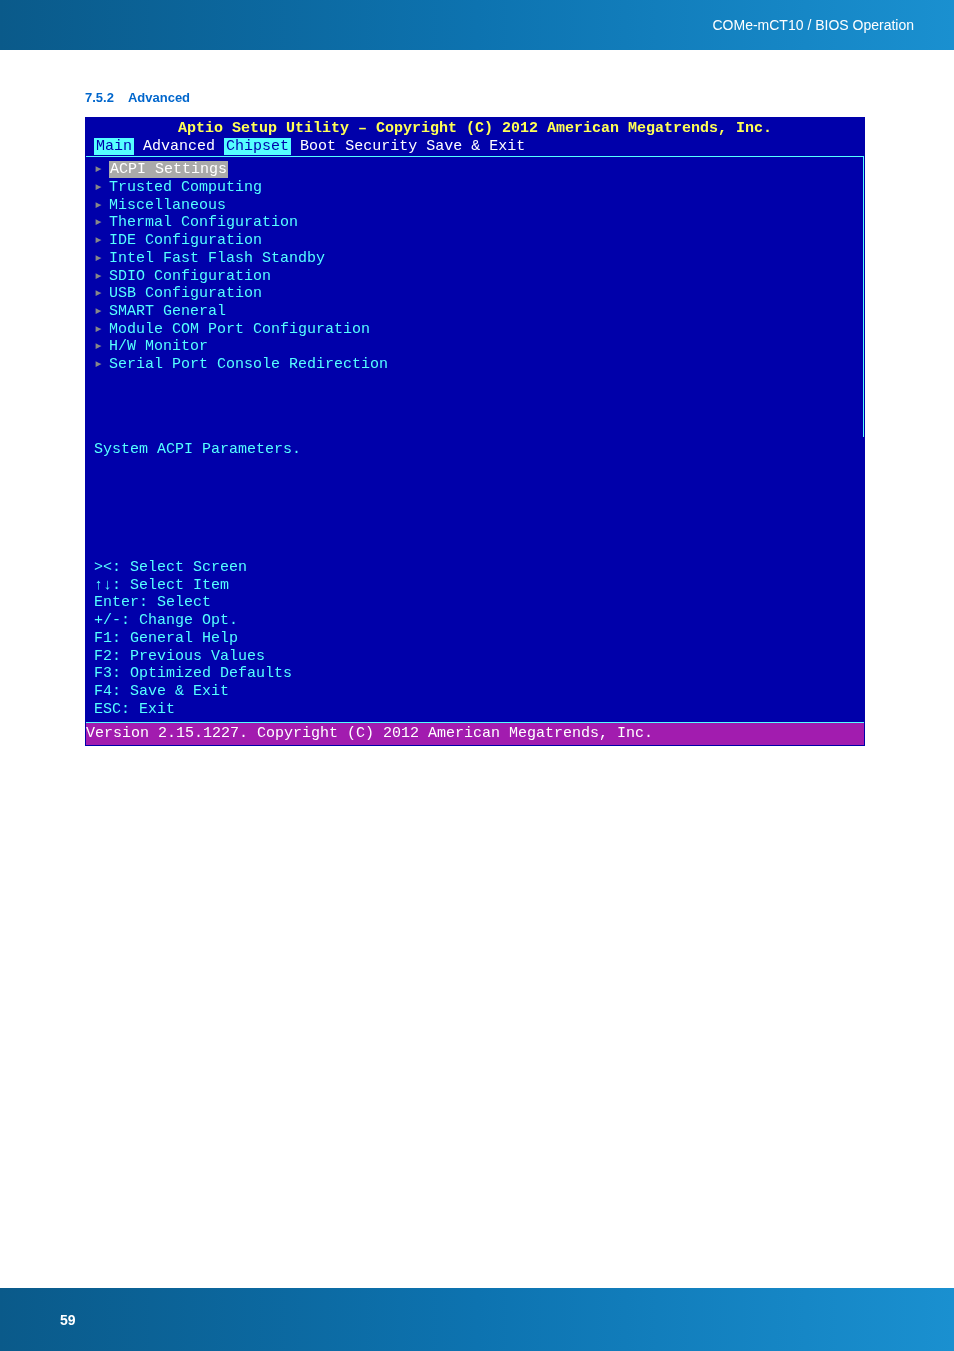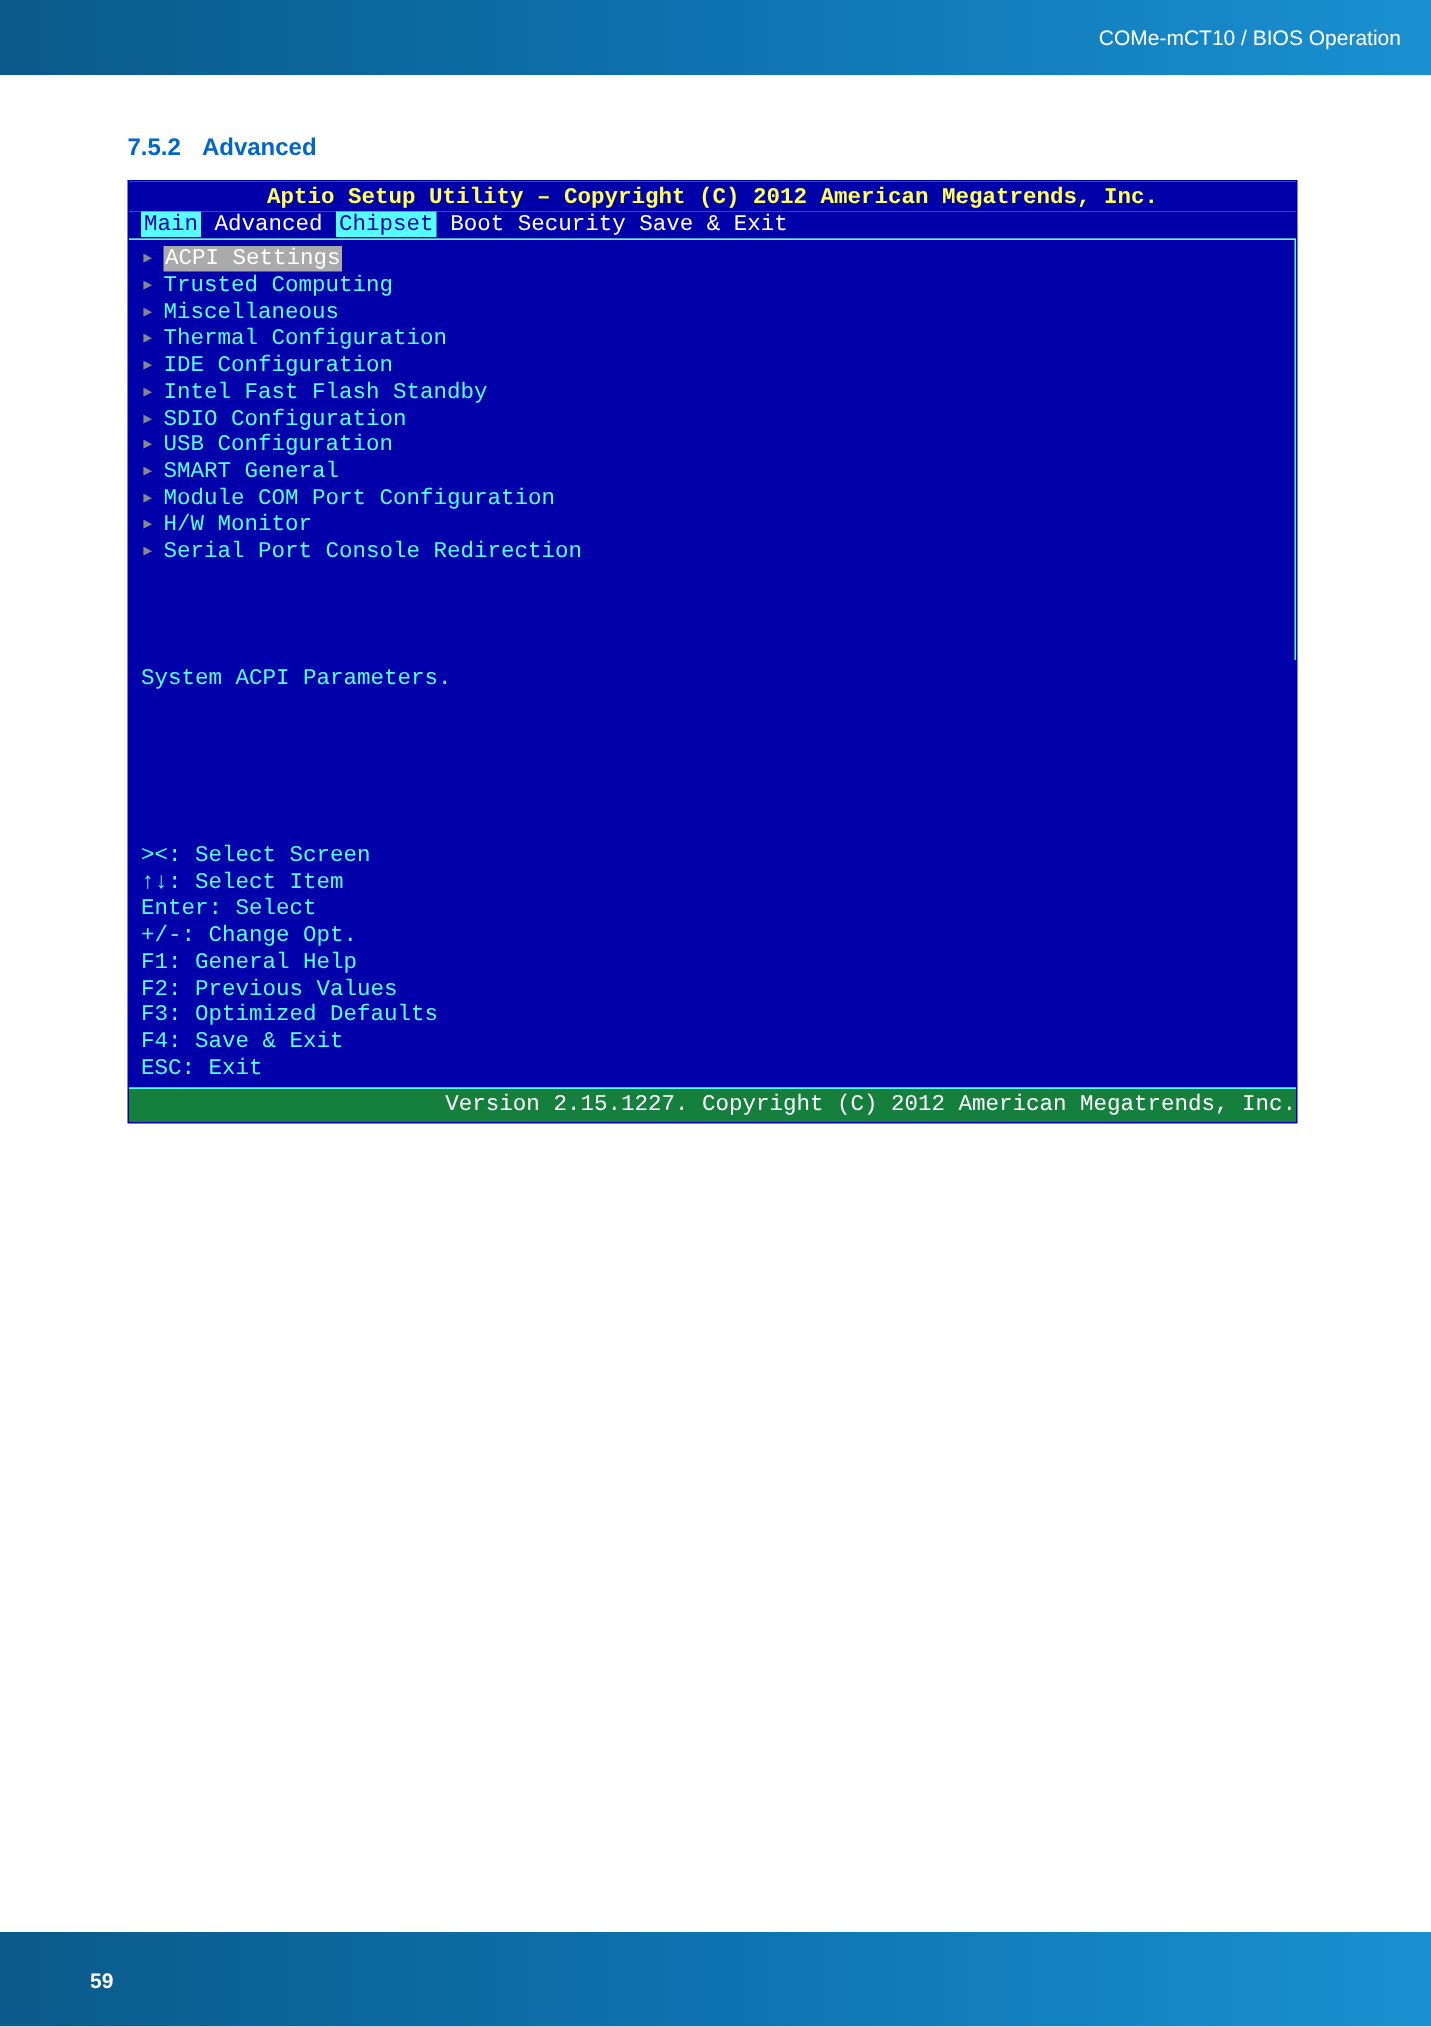--- a/index.html
+++ b/index.html
@@ -10,33 +10,33 @@
       font-family: Arial, sans-serif;
       position: relative;
     }
     .top-banner {
       width: 100%;
       height: 50px;
       background: linear-gradient(to right, #0a5a8a 0%, #0d73b0 50%, #1a90d0 100%);
       display: flex;
       justify-content: flex-end;
       align-items: center;
-      padding-right: 20px;
+      padding-right: 40px;
     }
     .banner-text {
       color: #fff;
       font-size: 14px;
     }
     .content-area {
       padding: 40px 85px 0 85px;
     }
     .section-heading {
       color: #0066cc;
       font-weight: bold;
-      font-size: 16px;
+      font-size: 13px;
       margin-bottom: 12px;
     }
     .section-num { margin-right: 14px; }
     .bios-window {
       width: 780px;
       border: 1px solid #0000aa;
       font-family: 'Courier New', monospace;
       font-size: 15px;
       line-height: 1.18;
     }
@@ -88,23 +88,23 @@
     .arrow { color: #888; margin-right: 6px; }
     .selected {
       background: #aaaaaa;
       color: #ffffff;
       padding: 0 1px;
     }
     .help-text { color: #55ffff; flex: 0; }
     .nav-spacer { flex: 1; min-height: 100px; }
     .nav-help { color: #55ffff; white-space: pre; }
     .bios-footer {
-      background: #15803d;
+      background: #a21caf;
       color: #ffffff;
-      text-align: right;
+      text-align: left;
       padding: 2px 0;
       border-top: 1px solid #55ffff;
     }
     .page-footer {
       position: absolute;
       bottom: 0;
       left: 0;
       width: 100%;
       height: 63px;
       background: linear-gradient(to right, #0a5a8a 0%, #0d73b0 50%, #1a90d0 100%);

